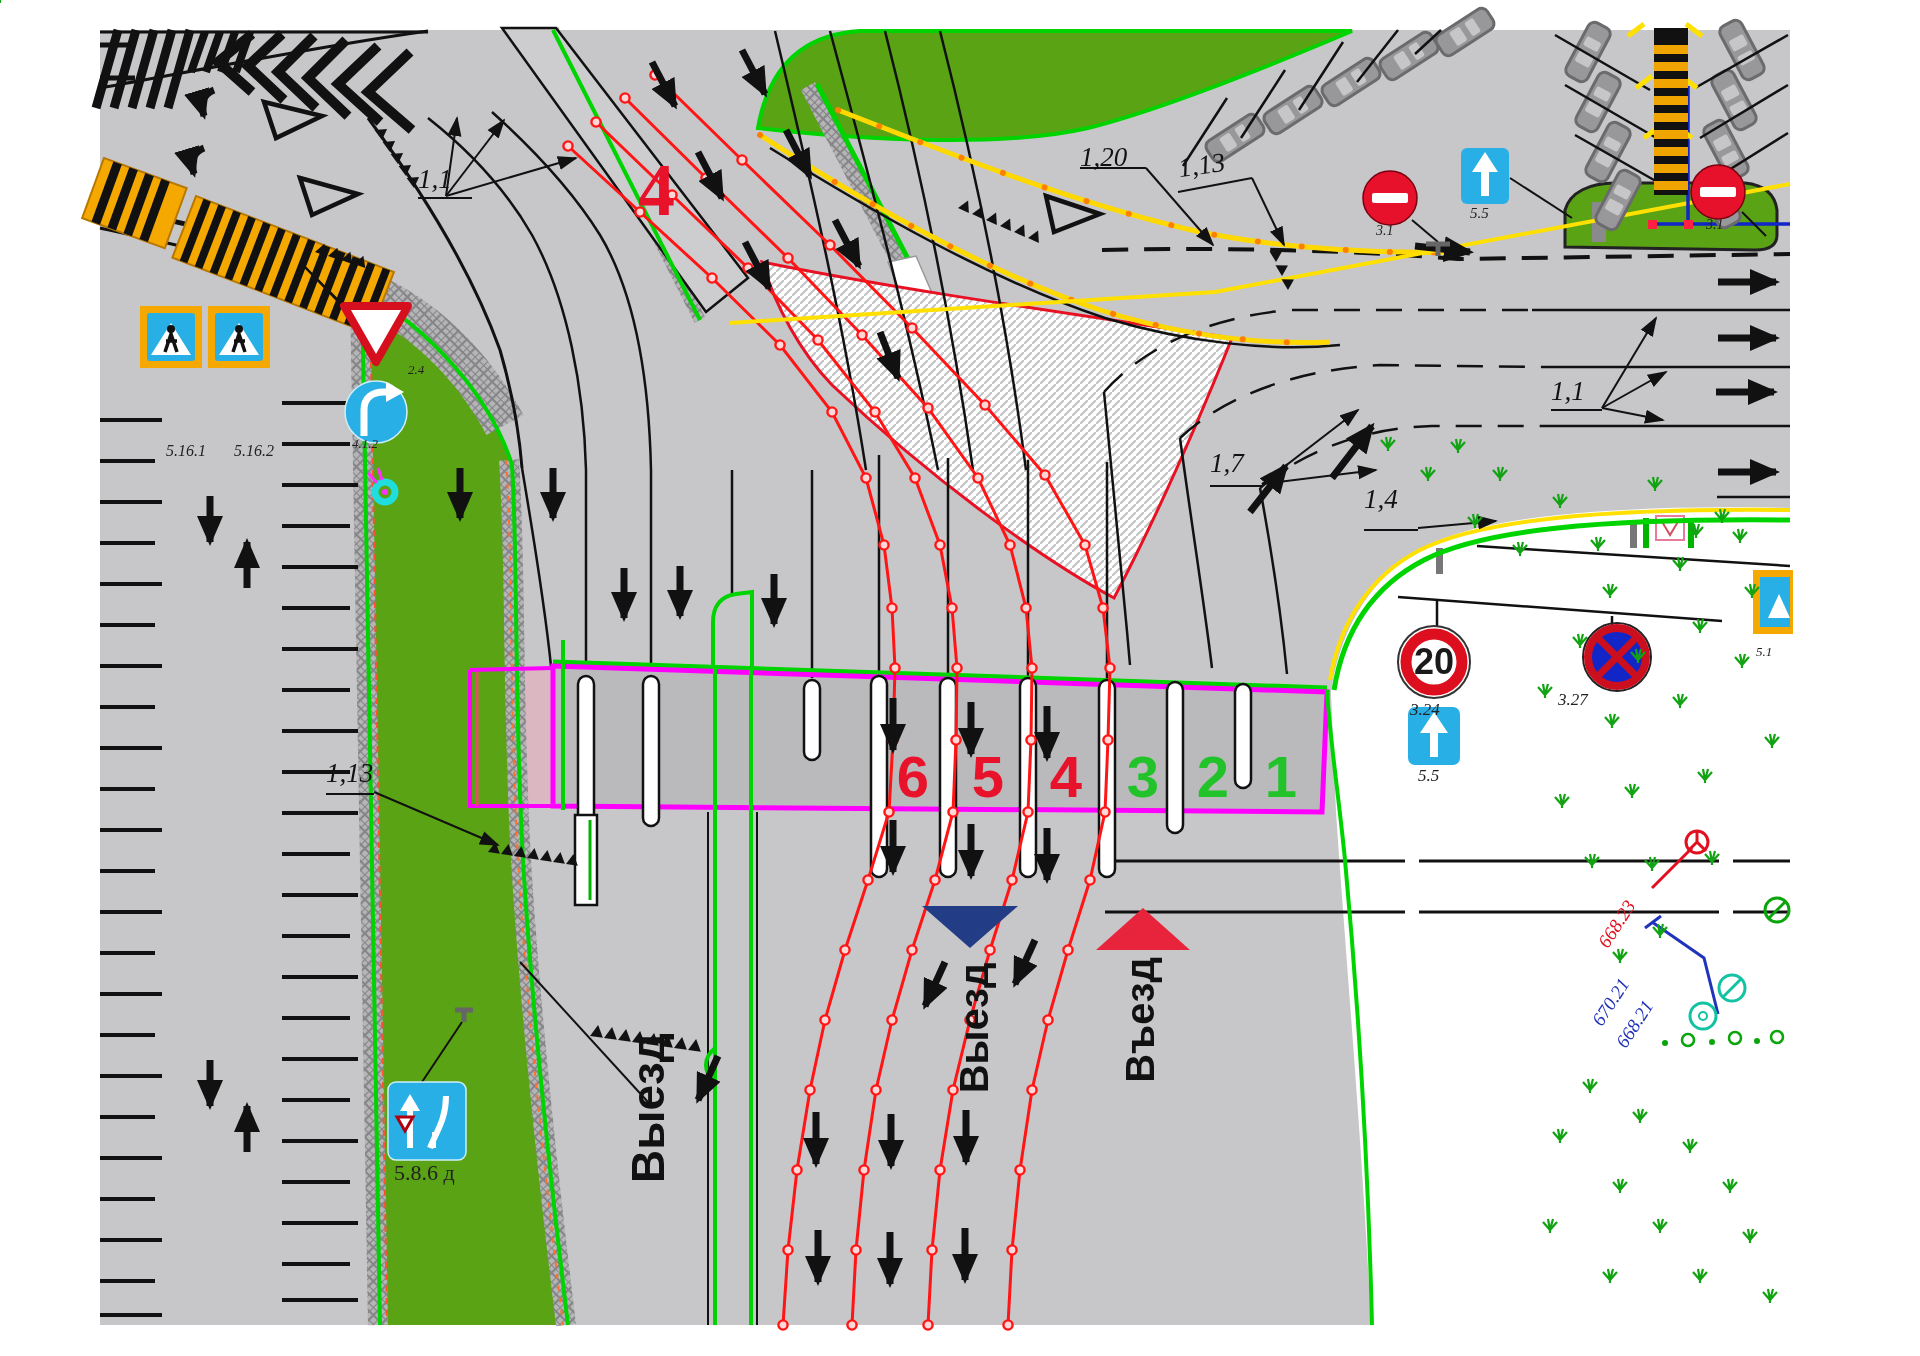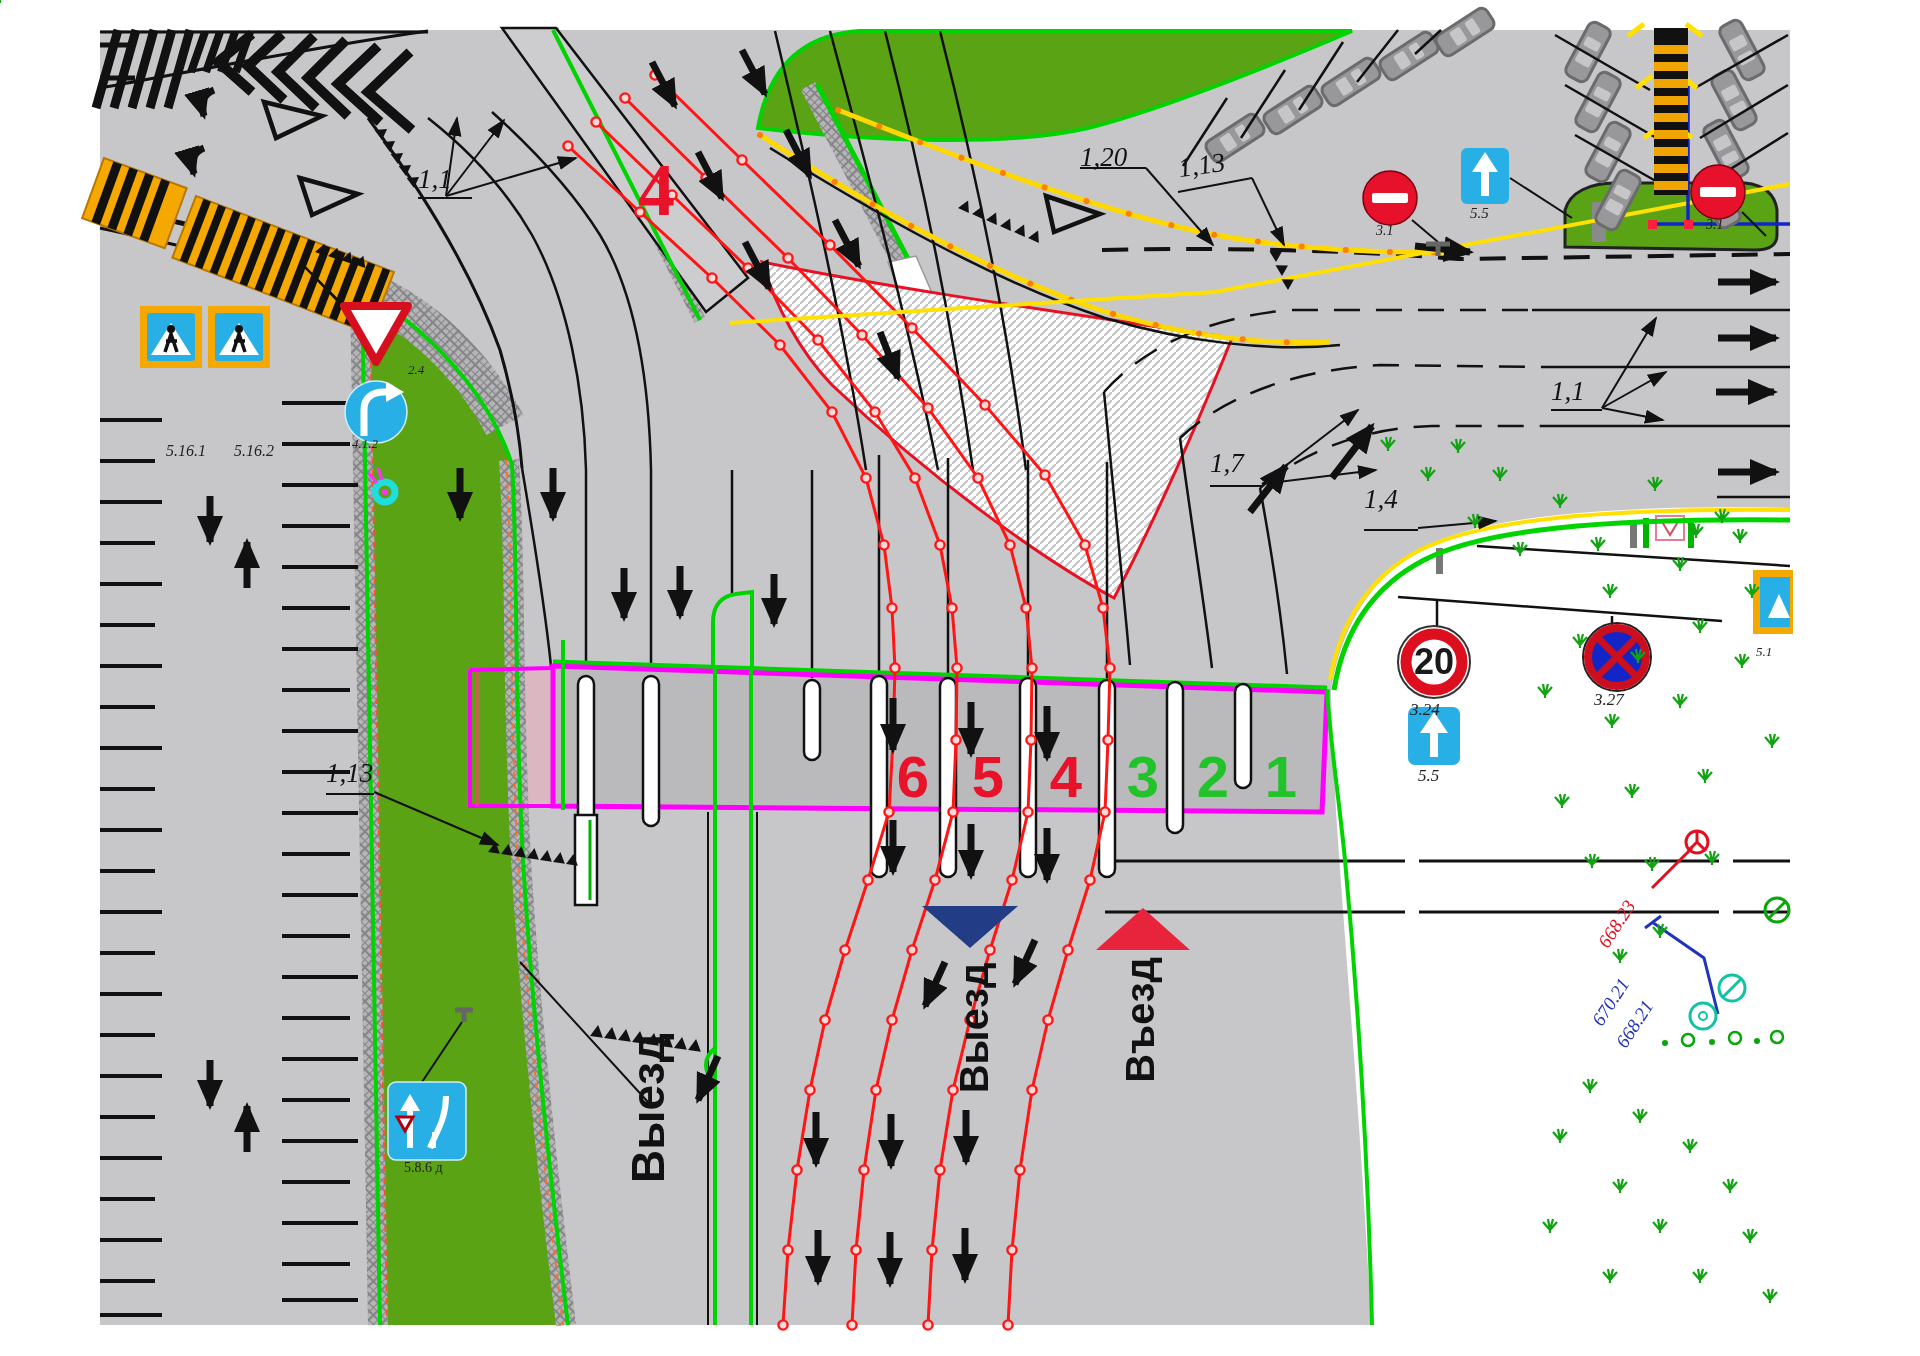--- a/index.html
+++ b/index.html
@@ -549,22 +549,22 @@
 
 <div class="scode" style="left:166px;top:442px;">5.16.1</div>
 <div class="scode" style="left:234px;top:442px;">5.16.2</div>
 <div class="scode" style="left:362px;top:362px;font-size:13px;margin-left:46px;">2.4</div>
 <div class="scode" style="left:352px;top:436px;font-size:13px;">4.1.2</div>
 <div class="scode" style="left:1376px;top:223px;font-size:14px;">3.1</div>
 <div class="scode" style="left:1470px;top:205px;font-size:15px;">5.5</div>
 <div class="scode" style="left:1706px;top:217px;font-size:14px;">3.1</div>
 <div class="scode" style="left:1410px;top:700px;font-size:17px;">3.24</div>
 <div class="scode" style="left:1418px;top:766px;font-size:17px;">5.5</div>
-<div class="scode" style="left:1594px;top:690px;font-size:17px;">3.27</div>
-<div class="scode" style="left:404px;top:1160px;font-size:14px;font-style:normal;">5.8.6 д</div>
+<div class="scode" style="left:1558px;top:690px;font-size:17px;">3.27</div>
+<div class="scode" style="left:394px;top:1160px;font-size:22px;font-style:normal;">5.8.6 д</div>
 <div class="scode" style="left:1756px;top:644px;font-size:13px;">5.1</div>
 
 <div style="position:absolute;left:1434px;top:662px;transform:translate(-50%,-50%);font:700 36px 'Liberation Sans',sans-serif;color:#1a1a1a;text-align:right;">20</div>
 
 <div class="elev" style="left:1612px;top:930px;color:#e01020;">668.23</div>
 <div class="elev" style="left:1606px;top:1008px;color:#2233bb;">670.21</div>
 <div class="elev" style="left:1630px;top:1030px;color:#2233bb;">668.21</div>
 </div>
 
 </body></html>

